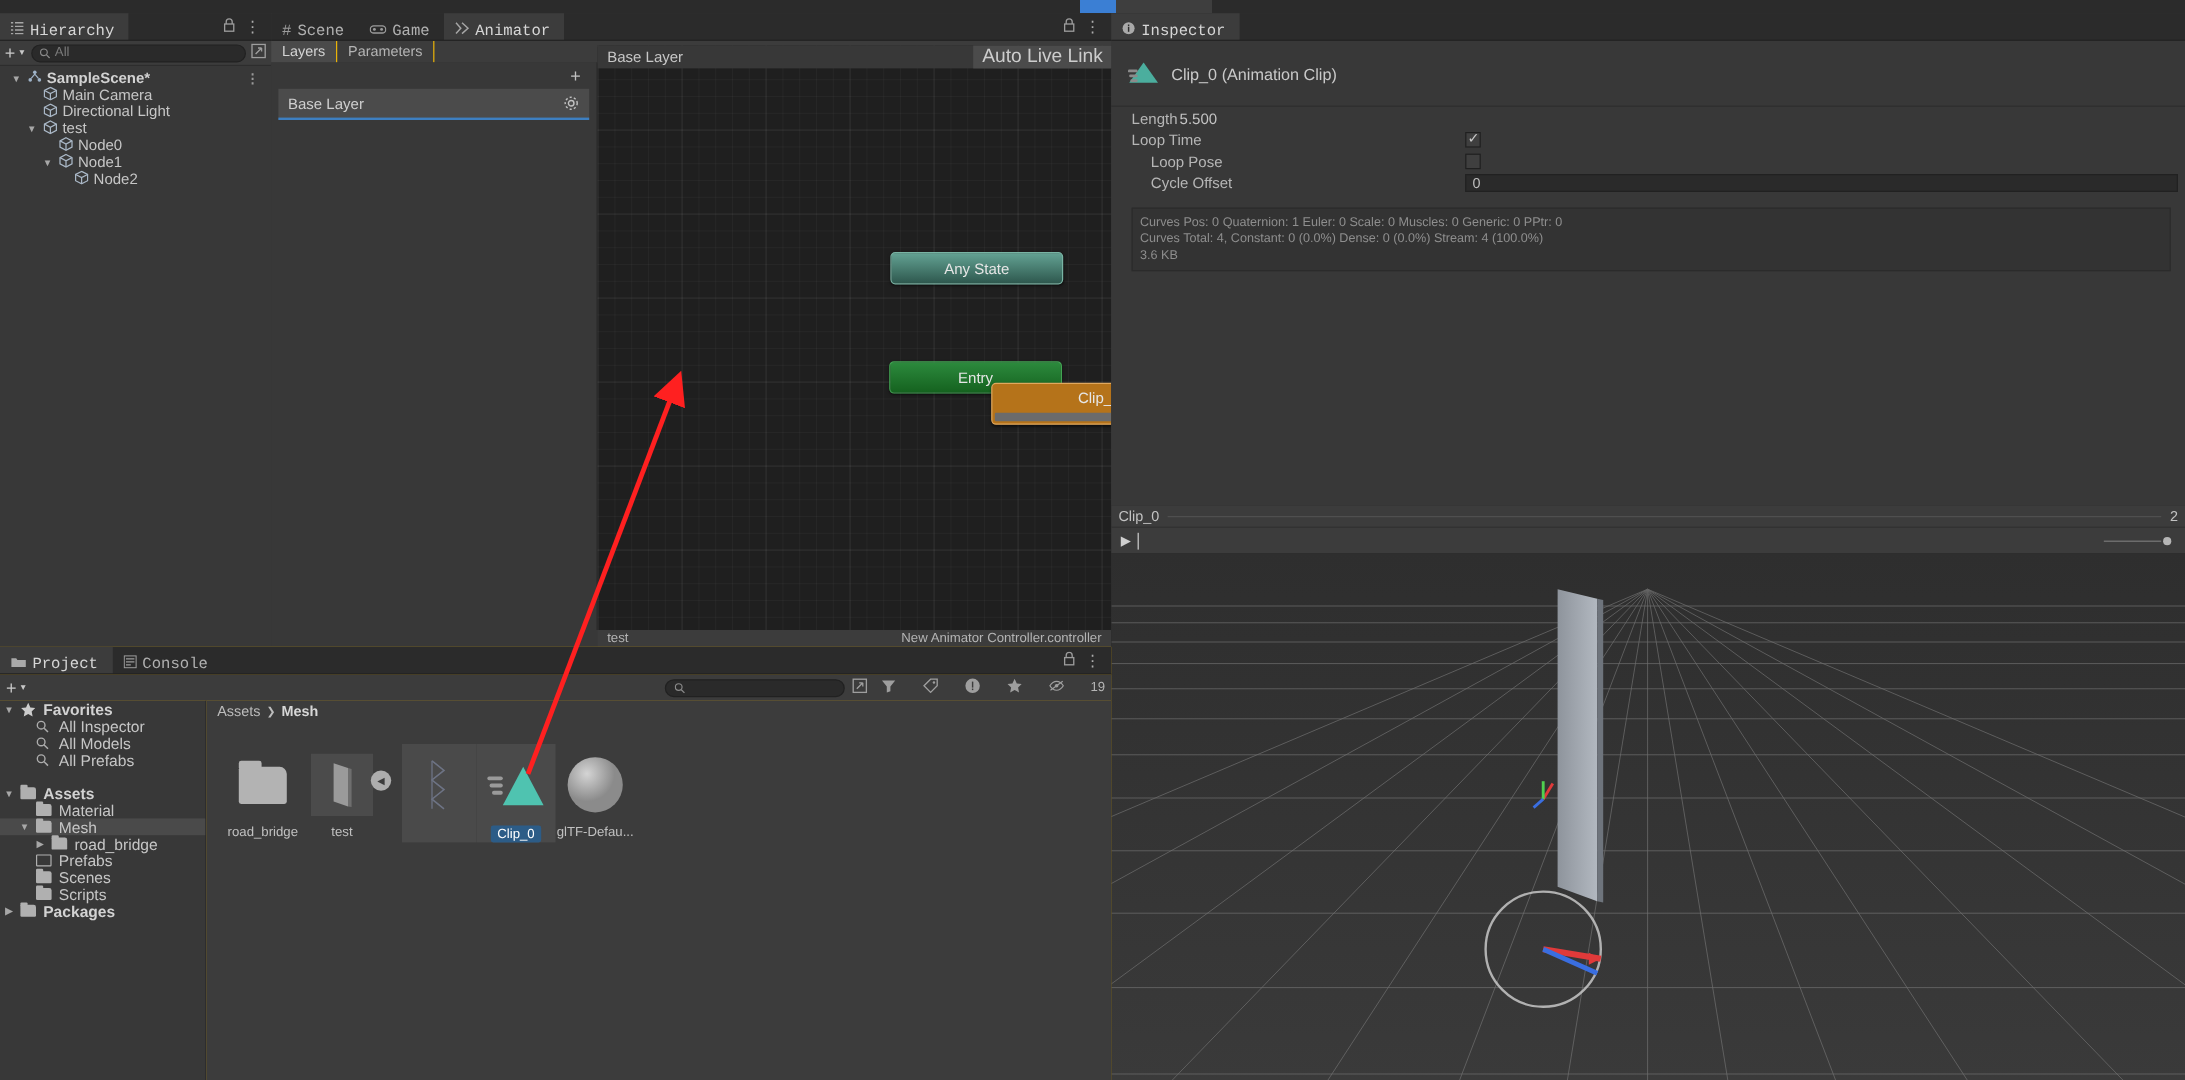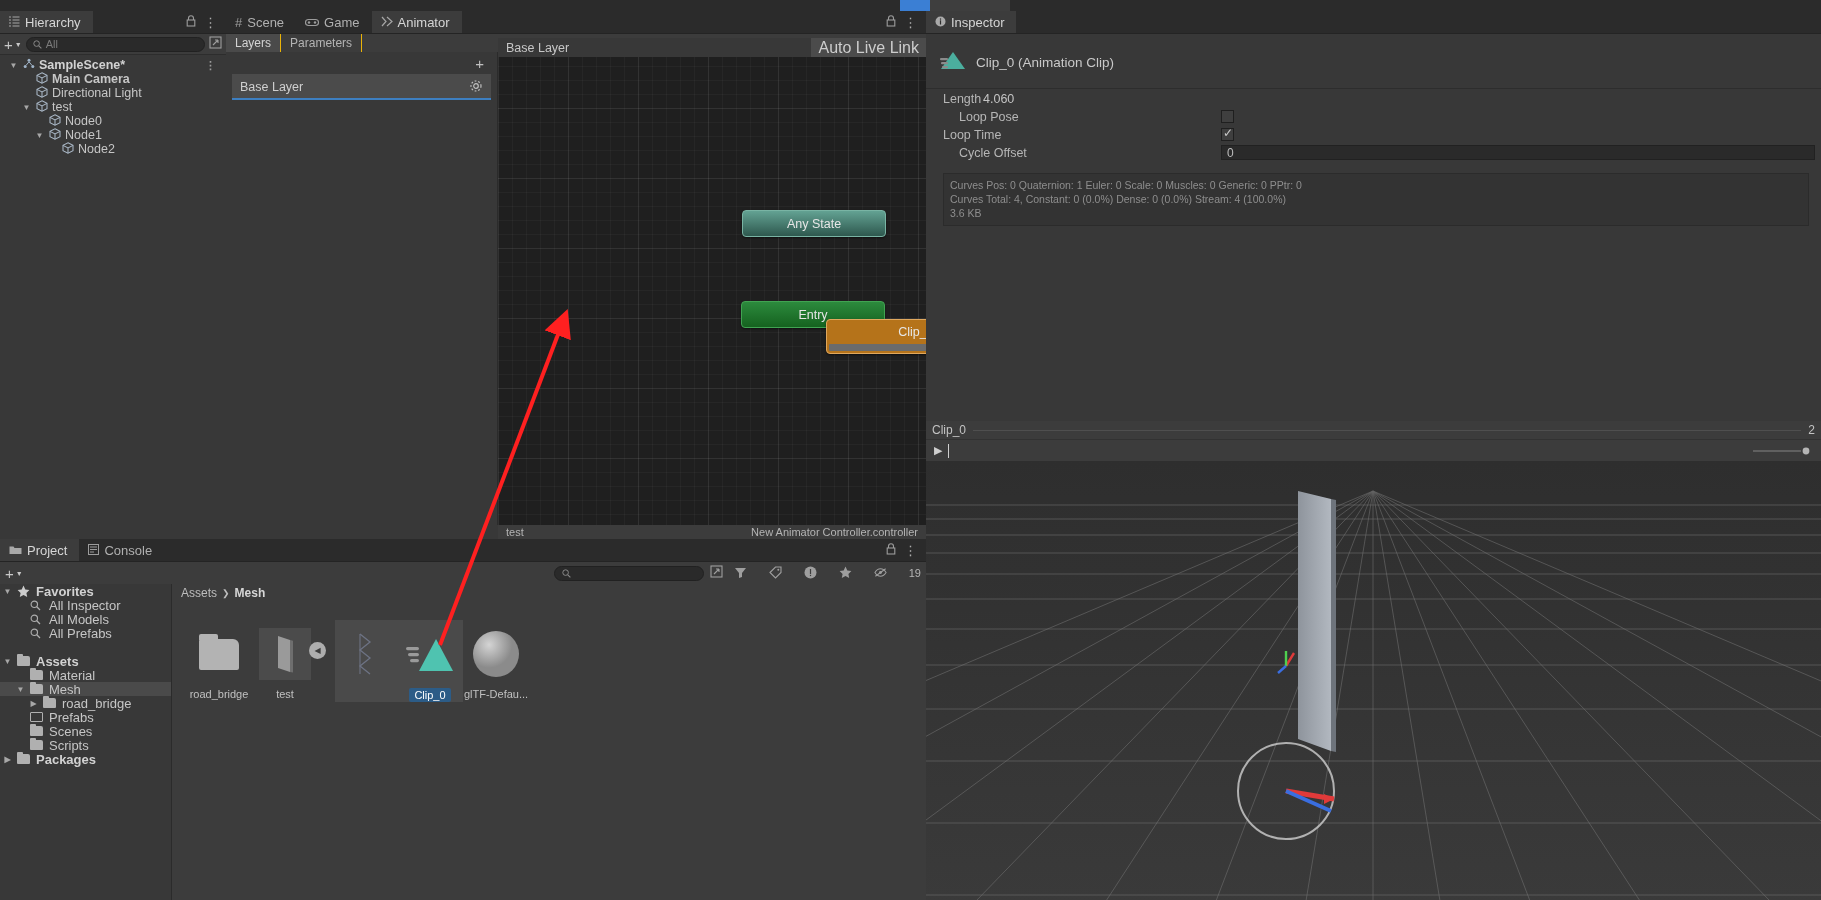--- a/index.html
+++ b/index.html
@@ -15,23 +15,23 @@
 
   
   .panel { position: absolute; background: #383838; }
   .tabbar {
     height: 23px; background: #2b2b2b;
     display: flex; align-items: stretch;
     border-bottom: 1px solid #242424;
     position: relative;
   }
   .tab {
-    display: flex; align-items: center; gap: 5px;
+    display: flex; align-items: flex-end; gap: 5px;
     padding: 0 12px 0 9px; font-size: 13px; color: #b0b0b0;
-    background: transparent; white-space: nowrap;
+    background: transparent; white-space: nowrap; font-family: Liberation Mono, monospace;
   }
   .tab.active { background: #3c3c3c; color: #d6d6d6; }
   .tab-icons { margin-left: auto; display: flex; align-items: center; gap: 8px; padding-right: 9px; }
   .ic { display: inline-block; opacity: .85; }
 
   
   #topbar { position: absolute; left:0; top:0; width:1821px; height:11px; background:#2b2b2b; }
   #topbar-mid { position:absolute; left: 900px; top:0; width:110px; height:11px; background:#3e3e3e; }
   #topbar-play { position:absolute; left: 900px; top:0; width:30px; height:11px; background:#3b7fd4; }
 
@@ -244,21 +244,21 @@
           <span class="tw">▼</span>
           <span class="gobj"><svg width="12" height="12" viewBox="0 0 12 12">
               <circle cx="6" cy="2.3" r="1.5" fill="#9fb3c8"></circle>
               <circle cx="2.2" cy="8.6" r="1.5" fill="#9fb3c8"></circle>
               <circle cx="9.8" cy="8.6" r="1.5" fill="#9fb3c8"></circle>
               <path d="M6 3.8 3 7.4M6 3.8 9 7.4" stroke="#9fb3c8" stroke-width="1"></path>
             </svg></span>
           <span>SampleScene*</span>
           <span class="rowdots">⋮</span>
         </div>
-        <div class="trow" style="padding-left: 21px; font-weight: bold;">
+        <div class="trow" style="padding-left: 21px;">
           <span class="tw"></span>
           <span class="gobj"><svg width="12" height="12" viewBox="0 0 12 12">
               <path d="M6 0.8 11 3.4v5.2L6 11.2 1 8.6V3.4z" fill="none" stroke="#a9b7c6" stroke-width="1.05"></path>
               <path d="M1 3.4 6 6l5-2.6M6 6v5.2" fill="none" stroke="#a9b7c6" stroke-width="1.05"></path>
             </svg></span>
           <span>Main Camera</span>
         </div>
         <div class="trow" style="padding-left: 21px;">
           <span class="tw"></span>
           <span class="gobj"><svg width="12" height="12" viewBox="0 0 12 12">
@@ -404,29 +404,29 @@
           <rect x="1" y="12" width="7" height="2.3" rx="1" fill="#9a9a9a"></rect>
           <rect x="2" y="16" width="6" height="2.3" rx="1" fill="#9a9a9a"></rect>
         </svg>
       </span>
       <span class="insp-title">Clip_0 (Animation Clip)</span>
     </div>
     <div class="insp-sep"></div>
     <div id="insp-fields">
         <div class="field">
           <span class="lbl">Length</span>
-          <span class="val" style="margin-left: -238px;">4.060</span>
+          <span class="val" style="margin-left: -238px;">5.500</span>
+        </div>
+        <div class="field">
+          <span class="lbl">Loop Time</span>
+          <span class="chk on"></span>
         </div>
         <div class="field">
           <span class="lbl ind">Loop Pose</span>
           <span class="chk"></span>
-        </div>
-        <div class="field">
-          <span class="lbl">Loop Time</span>
-          <span class="chk on"></span>
         </div>
         <div class="field">
           <span class="lbl ind">Cycle Offset</span>
           <span class="numfield">
             <span>0</span>
           </span>
         </div>
       </div>
     <div class="curves-box">
       <div>Curves Pos: 0 Quaternion: 1 Euler: 0 Scale: 0 Muscles: 0 Generic: 0 PPtr: 0</div>

